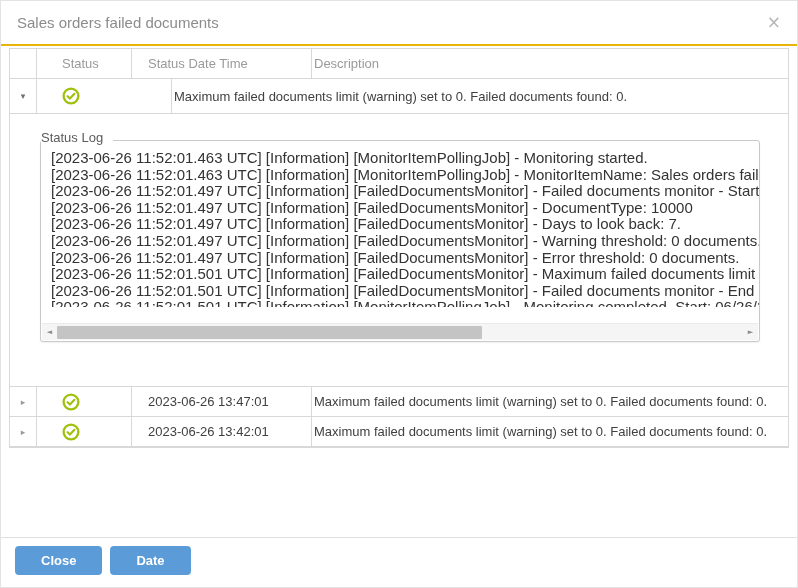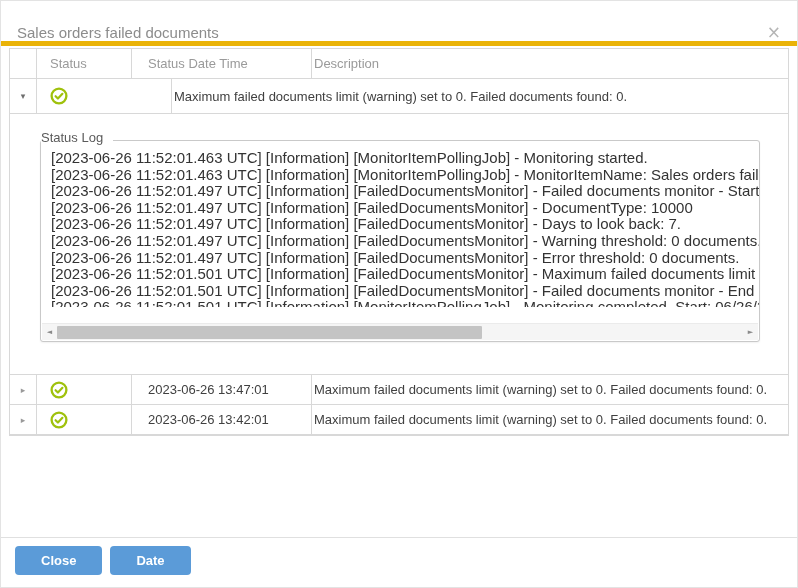--- a/index.html
+++ b/index.html
@@ -2,48 +2,48 @@
 <html><head>
 <meta charset="utf-8">
 <style>
   * { box-sizing: border-box; margin: 0; padding: 0; }
   html, body { width: 798px; height: 588px; background: #fff; }
   body { font-family: "Liberation Sans", sans-serif; color: #404040; overflow: hidden; }
 
   .dialog { width: 798px; height: 588px; background: #fff; border: 1px solid #e3e3e3; display: flex; flex-direction: column; }
 
   
-  .dialog-header { height: 45px; border-bottom: 5px solid #eab308; display: flex; align-items: flex-end; padding: 0 16px; flex: 0 0 auto; }
+  .dialog-header { height: 45px; border-bottom: 2px solid #eab308; display: flex; align-items: center; padding: 0 16px; flex: 0 0 auto; }
   .dialog-title { font-size: 15px; color: #8c8c8c; }
   .close-icon { margin-left: auto; color: #b5b5b5; font-size: 17px; line-height: 1; cursor: pointer; font-family: "DejaVu Sans", sans-serif; }
 
   
   .info-block { padding: 12px 14px 6px 14px; flex: 0 0 auto; }
   .info-line { font-size: 13px; font-weight: bold; color: #4d4d4d; line-height: 17px; }
 
   
   .grid { margin: 2px 8px 0 8px; border: 1px solid #d8d8d8; flex: 0 0 auto; font-size: 13px; }
   .grid-row { display: flex; align-items: center; border-bottom: 1px solid #d8d8d8; background: #fff; }
   .grid-row:last-child { border-bottom: 1px solid #d8d8d8; }
   .col-expand { width: 26px; flex: 0 0 26px; text-align: center; align-self: stretch; display: flex; align-items: center; justify-content: center; }
-  .col-status { width: 95px; flex: 0 0 95px; padding-left: 13px; border-left: 1px solid #d8d8d8; align-self: stretch; display: flex; align-items: center; }
+  .col-status { width: 95px; flex: 0 0 95px; padding-left: 25px; border-left: 1px solid #d8d8d8; align-self: stretch; display: flex; align-items: center; }
   .col-date { width: 140px; flex: 0 0 140px; padding-left: 16px; border-left: 1px solid #d8d8d8; align-self: stretch; display: flex; align-items: center; }
   .col-desc { flex: 1 1 auto; padding-left: 2px; border-left: 1px solid #d8d8d8; align-self: stretch; display: flex; align-items: center; overflow: hidden; white-space: nowrap; margin-left: 40px; }
   .header-row { height: 30px; color: #9a9a9a; }
   .header-row .col-status, .header-row .col-date, .header-row .col-desc { color: #9a9a9a; }
   .data-row { height: 35px; color: #404040; cursor: pointer; }
   .data-row.compact { height: 30px; }
   .expand-caret { font-size: 9px; color: #6e6e6e; font-family: "DejaVu Sans", sans-serif; }
   .expand-caret.collapsed { color: #9a9a9a; }
 
   
   .check-icon { width: 18px; height: 18px; display: inline-block; }
 
   
-  .detail-row { border-bottom: 1px solid #d8d8d8; background: #fff; padding: 26px 28px 32px 30px; }
+  .detail-row { border-bottom: 1px solid #d8d8d8; background: #fff; padding: 26px 28px 44px 30px; }
   .statuslog-box { position: relative; border: 1px solid #c9c9c9; border-radius: 3px; background: #fff; height: 202px; box-shadow: 0 1px 2px rgba(0,0,0,0.06); }
   .statuslog-label { position: absolute; top: -10px; left: 0; background: #fff; padding-right: 10px; font-size: 13px; color: #5a5a5a; line-height: 14px; }
   .log-viewport { height: 166px; overflow: hidden; padding: 9px 10px 0 10px; }
   .log-pre { font-family: Liberation Sans, sans-serif; font-size: 15px; line-height: 16.6px; color: #333; white-space: pre; }
   .hscrollbar { position: absolute; left: 1px; right: 1px; bottom: 1px; height: 17px; background: #f5f5f5; border-top: 1px solid #ebebeb; display: flex; align-items: center; }
   .scroll-arrow { width: 15px; flex: 0 0 15px; text-align: center; font-size: 7px; color: #8a8a8a; line-height: 17px; cursor: pointer; font-family: "DejaVu Sans", sans-serif; }
   .scroll-track { flex: 1 1 auto; height: 13px; position: relative; }
   .scroll-thumb { position: absolute; left: 0; top: 0; height: 13px; width: 62%; background: #c4c4c4; border-radius: 1px; cursor: grab; }
 
   

